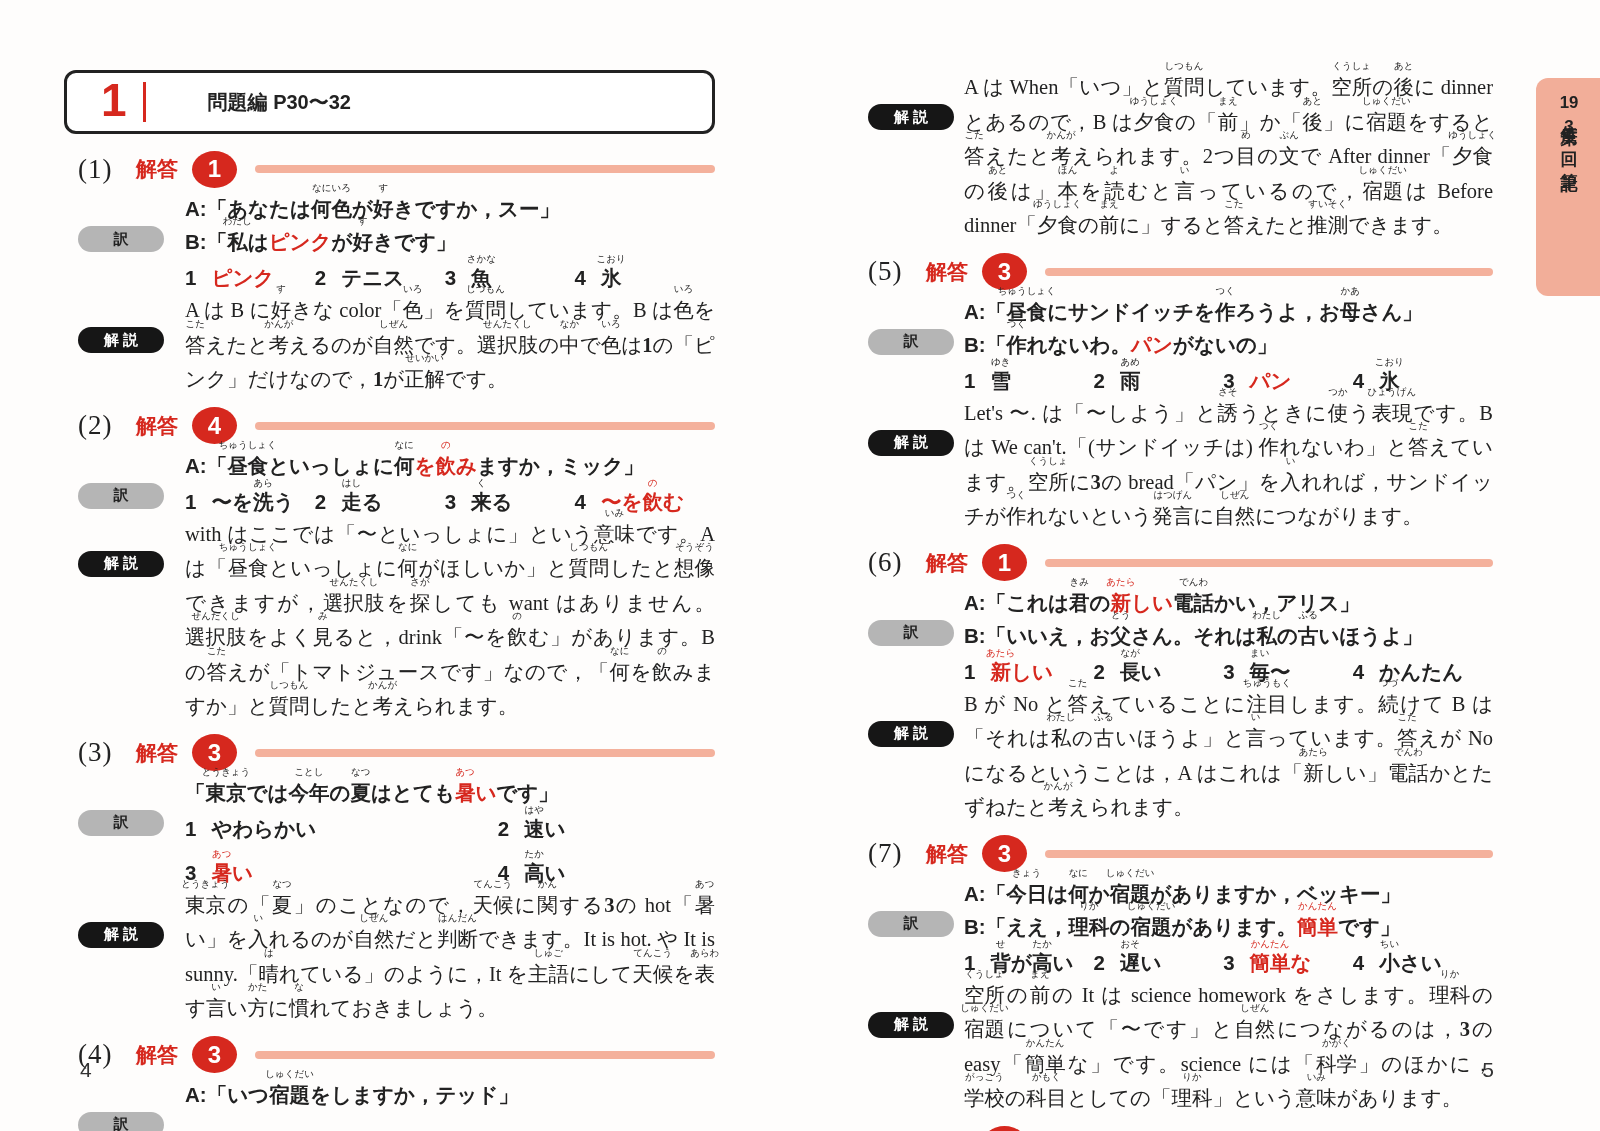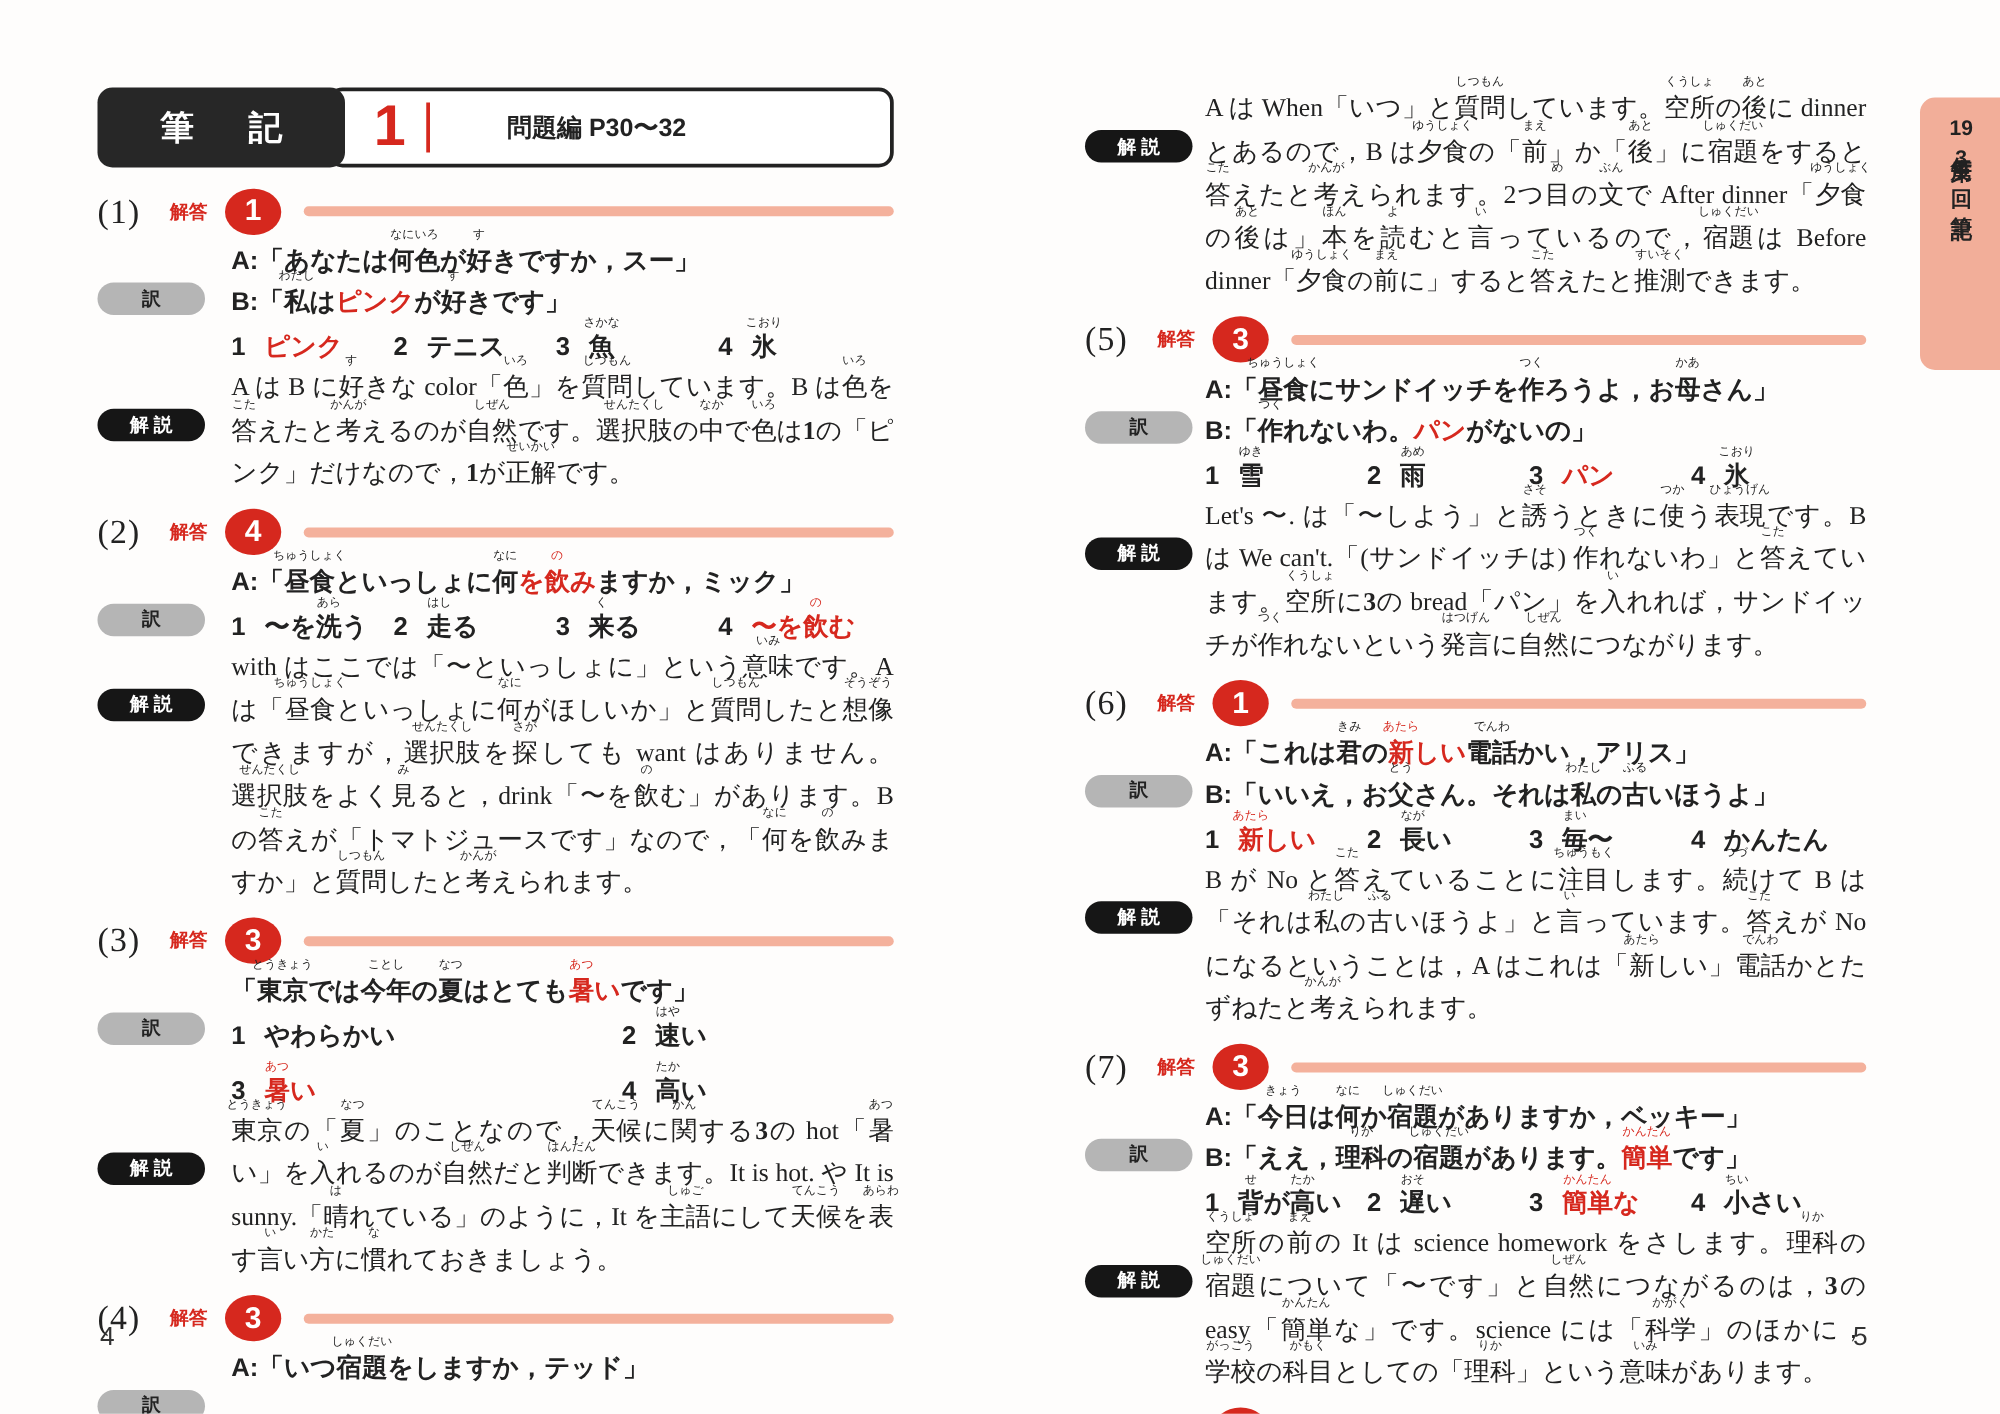--- a/index.html
+++ b/index.html
@@ -29,21 +29,21 @@
     padding-left:34px;display:flex;align-items:center;gap:16px;background:#fff;z-index:1;
   }
   .hdr-num{color:#d6281e;font-size:46px;font-weight:bold;line-height:1;transform:translateY(-2px);}
   .hdr-div{width:3px;height:40px;background:#d6281e;}
   .hdr-ref{font-size:20px;font-weight:bold;padding-left:46px;}
 
   
   .qblock{margin-top:8px;}
   .qhead{display:flex;align-items:center;height:42px;margin-bottom:2px;}
   .qnum{width:58px;font-family:"Liberation Serif",serif;font-size:27px;letter-spacing:1px;}
-  .anslabel{color:#d6281e;font-size:15px;font-weight:bold;margin-right:14px;}
+  .anslabel{color:#d6281e;font-size:21px;font-weight:bold;margin-right:14px;}
   .anscircle{
     width:45px;height:37px;background:#d6281e;border-radius:50%;
     color:#fff;font-size:24px;font-weight:bold;
     display:flex;align-items:center;justify-content:center;flex:none;
   }
   .ansrule{flex:1;height:8px;border-radius:4px;background:#f4b19c;margin-left:18px;}
 
   
   .row{display:flex;align-items:flex-start;}
   .labelcol{flex:none;padding-top:7px;}
@@ -100,21 +100,20 @@
   
   .pageno{position:absolute;top:1058px;font-size:21px;color:#333;}
   .pageno-left{left:80px;}
   .pageno-right{left:1468px;width:26px;text-align:right;}
 </style>
 </head>
 <body>
 
 <div class="page page-left" id="page-left">
   <div class="hdr">
-    <div class="hdr-black">筆 記</div>
     <div class="hdr-white">
       <span class="hdr-num">1</span>
       <span class="hdr-div"></span>
       <span class="hdr-ref">問題編 P30〜32</span>
     </div>
   </div>
   <div id="left-blocks">
       <section class="qblock">
         <div class="qhead">
           <span class="qnum">(1)</span>

